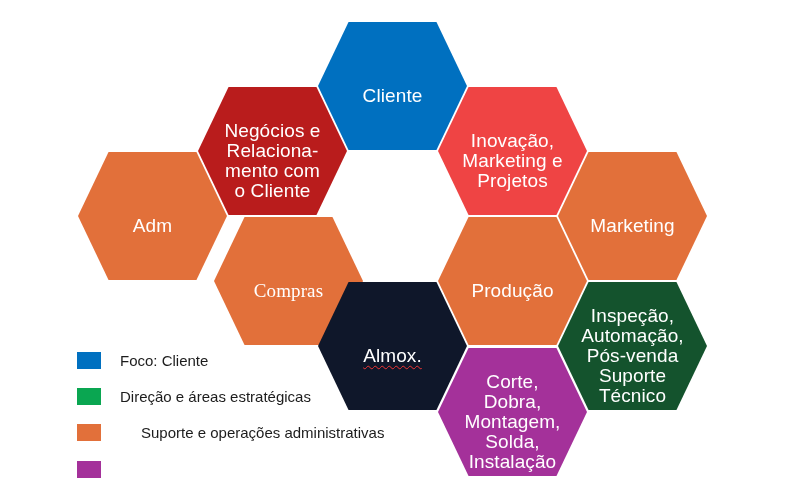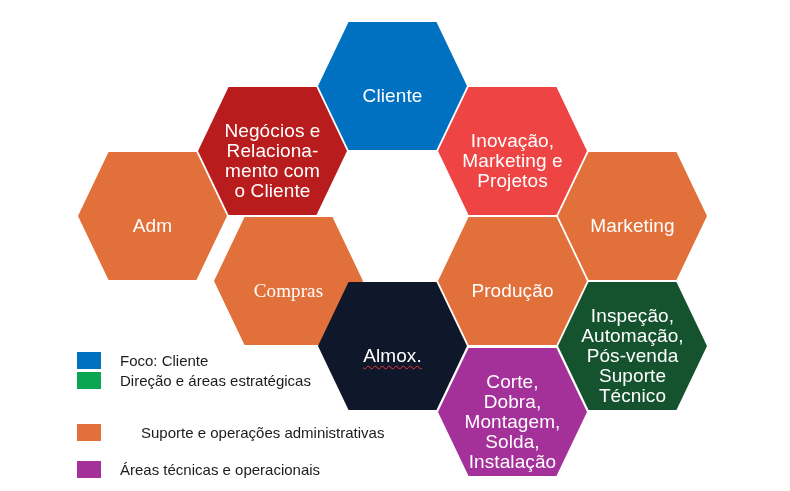--- a/index.html
+++ b/index.html
@@ -51,21 +51,21 @@
 
   
   .legend-row {
     position: absolute;
     left: 77px;
     display: flex; align-items: center;
     gap: 19px;
     height: 17px;
   }
   .lg-1 { top: 352px; }
-  .lg-2 { top: 372px; }
+  .lg-2 { top: 388px; }
   .lg-3 { top: 424px; gap: 40px; }
   .lg-4 { top: 461px; }
   .legend-swatch {
     width: 24px; height: 17px;
     flex: 0 0 auto;
   }
   .legend-label {
     font-size: 15px;
     color: #1c1c1c;
     white-space: nowrap;
@@ -140,16 +140,15 @@
     <span class="legend-label">Direção e áreas estratégicas</span>
   </div>
 
   <div class="legend-row lg-3">
     <span class="legend-swatch" style="background-color: rgb(226, 112, 58);"></span>
     <span class="legend-label">Suporte e operações administrativas</span>
   </div>
 
   <div class="legend-row lg-4">
     <span class="legend-swatch" style="background-color: rgb(164, 49, 154);"></span>
-    <span class="legend-label">Áreas técnicas e operacionais</span>
   </div>
 
 </div>
 
 </body></html>

